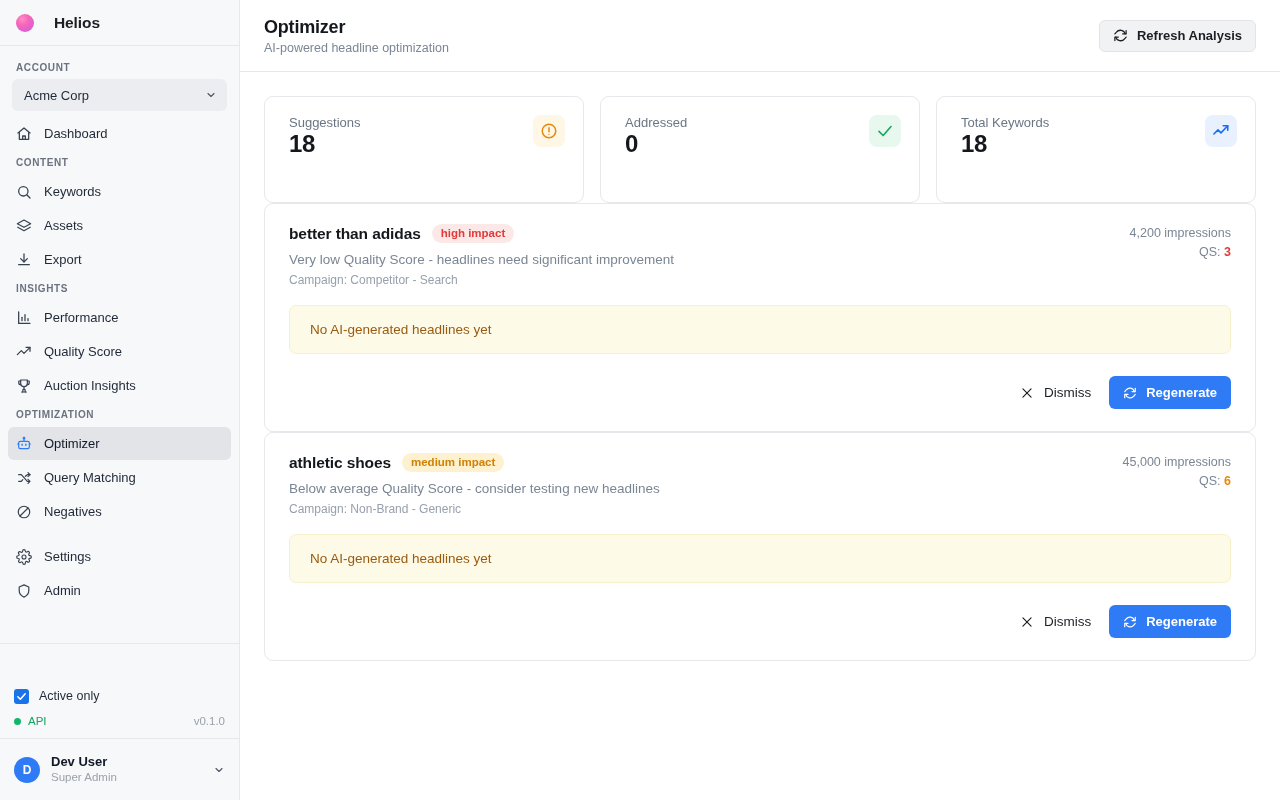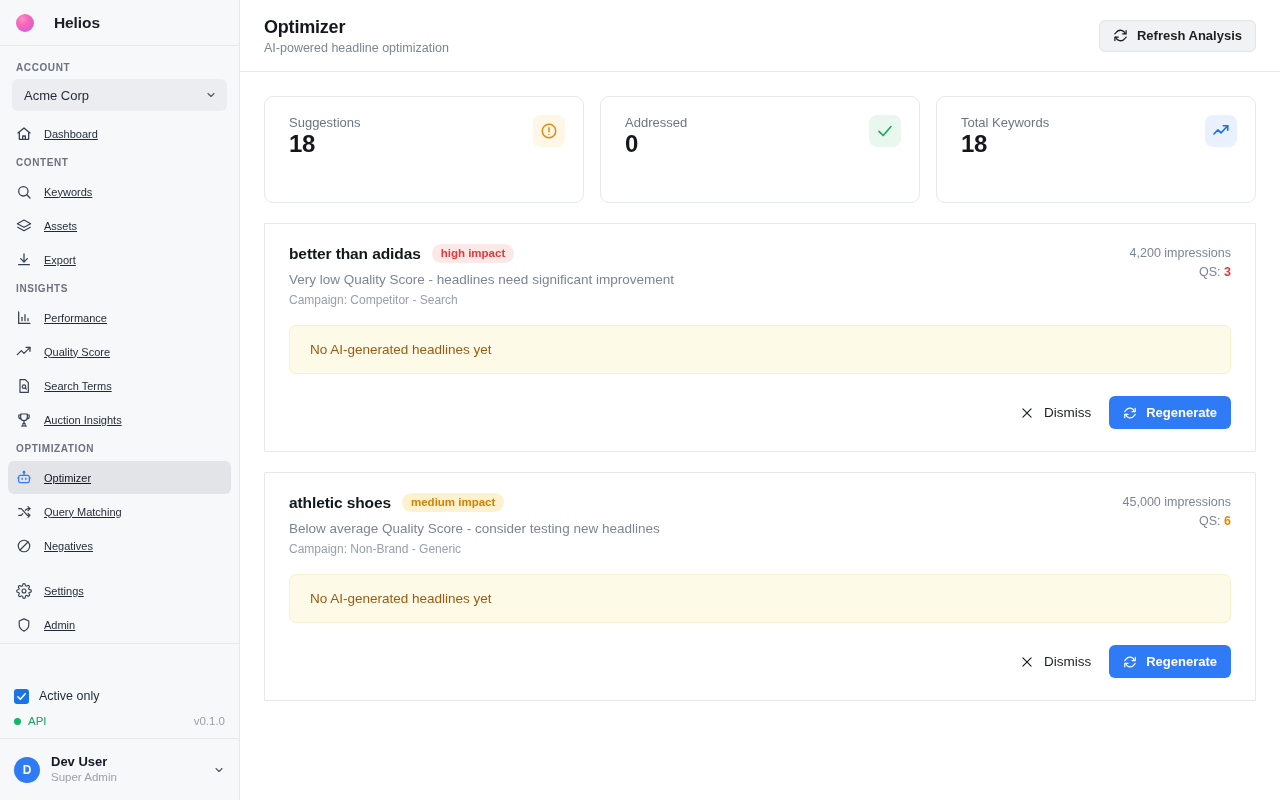--- a/index.html
+++ b/index.html
@@ -51,21 +51,21 @@
   .acct-name { font-size: 13px; color: #1f2937; }
   .chev { width: 12px; height: 12px; color: #4b5563; }
 
   .nav-item {
     height: 33px; margin: 1px 8px;
     display: flex; align-items: center; gap: 12px;
     padding: 0 8px; border-radius: 6px;
     cursor: pointer;
   }
   .nav-item .ic { width: 16px; height: 16px; flex: 0 0 16px; color: #374151; display:flex; align-items:center; justify-content:center;}
-  .nav-item .lbl { font-size: 11px; color: #1f2937; white-space: nowrap; text-decoration: underline; }
+  .nav-item .lbl { font-size: 13px; color: #1f2937; white-space: nowrap; }
   .nav-item.active { background: #e2e4e7; }
   .nav-item.active .ic { color: #2f7bf6; }
   .nav-item.active .lbl { color: #111827; }
   .nav-gap { height: 10px; }
 
   .side-foot {
     border-top: 1px solid #e6e8eb;
     padding: 8px 14px 6px 14px;
   }
   .active-only { display: flex; align-items: center; gap: 10px; height: 24px; cursor: pointer; margin-top: 32px; }
@@ -126,22 +126,21 @@
   .stat-label { font-size: 13px; color: #6b7685; }
   .stat-value { font-size: 24px; font-weight: 700; color: #14181d; letter-spacing: -0.3px; }
   .stat-ic { width: 32px; height: 32px; border-radius: 8px; display: flex; align-items: center; justify-content: center; flex: 0 0 32px; }
   .ic-warn { background: #fef7e6; color: #e8890c; }
   .ic-ok   { background: #e8f8ef; color: #17a75c; }
   .ic-tr   { background: #e9f1fe; color: #1a6ef5; }
   .stat-ic svg { width: 18px; height: 18px; }
 
   
   .sug {
-    margin-top: 20px;
-    border: 1px solid #e6e8eb; border-radius: 1px; background: #fff;
+    border: 1px solid #e6e8eb; border-radius: 9px; background: #fff;
     overflow: hidden;
   }
   .sug-head { display: flex; justify-content: space-between; align-items: flex-start; padding: 20px 24px 18px 24px; }
   .sug-title-row { display: flex; align-items: center; gap: 11px; }
   .sug-kw { font-size: 15.5px; font-weight: 700; color: #14181d; letter-spacing: -0.1px; }
   .badge { font-size: 11.5px; font-weight: 600; border-radius: 999px; padding: 3px 9px; line-height: 1.15; }
   .badge.high { background: #fde8e8; color: #e23a3a; }
   .badge.medium { background: #fdf1cf; color: #d08207; }
   .sug-desc { font-size: 13.5px; color: #7b8694; margin-top: 9px; }
   .sug-camp { font-size: 12px; color: #97a0ad; margin-top: 6px; }
@@ -254,30 +253,20 @@
         <span class="lbl">Performance</span>
       </div>
       <div class="nav-item">
         <span class="ic">
           <svg viewBox="0 0 24 24" fill="none" stroke="currentColor" stroke-width="1.9" stroke-linecap="round" stroke-linejoin="round">
               <polyline points="2 16 8 10 12 14 21 5"></polyline>
               <polyline points="15 5 21 5 21 11"></polyline>
             </svg>
         </span>
         <span class="lbl">Quality Score</span>
-      </div>
-      <div class="nav-item">
-        <span class="ic">
-          <svg viewBox="0 0 24 24" fill="none" stroke="currentColor" stroke-width="1.8" stroke-linejoin="round">
-              <path d="M6 2.5h8l4.5 4.5V21.5H6z"></path>
-              <circle cx="12" cy="13" r="2.6"></circle>
-              <line x1="14" y1="15" x2="15.6" y2="16.6" stroke-linecap="round"></line>
-            </svg>
-        </span>
-        <span class="lbl">Search Terms</span>
       </div>
       <div class="nav-item">
         <span class="ic">
           <svg viewBox="0 0 24 24" fill="none" stroke="currentColor" stroke-width="1.8" stroke-linecap="round" stroke-linejoin="round">
               <path d="M7 3h10v5a5 5 0 0 1-10 0z"></path>
               <path d="M7 4.5H4.2V7a3 3 0 0 0 3 3"></path>
               <path d="M17 4.5h2.8V7a3 3 0 0 1-3 3"></path>
               <path d="M12 13v4"></path>
               <path d="M8.5 21h7"></path>
               <path d="M10 21l.6-4h2.8l.6 4"></path>

